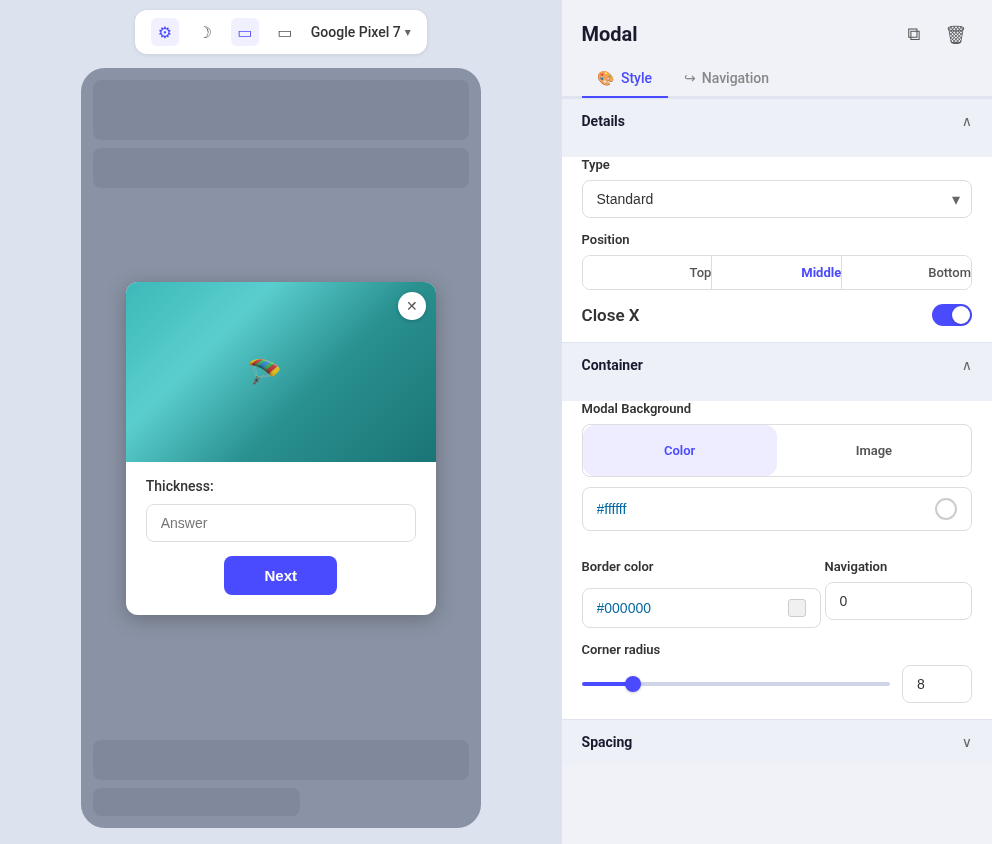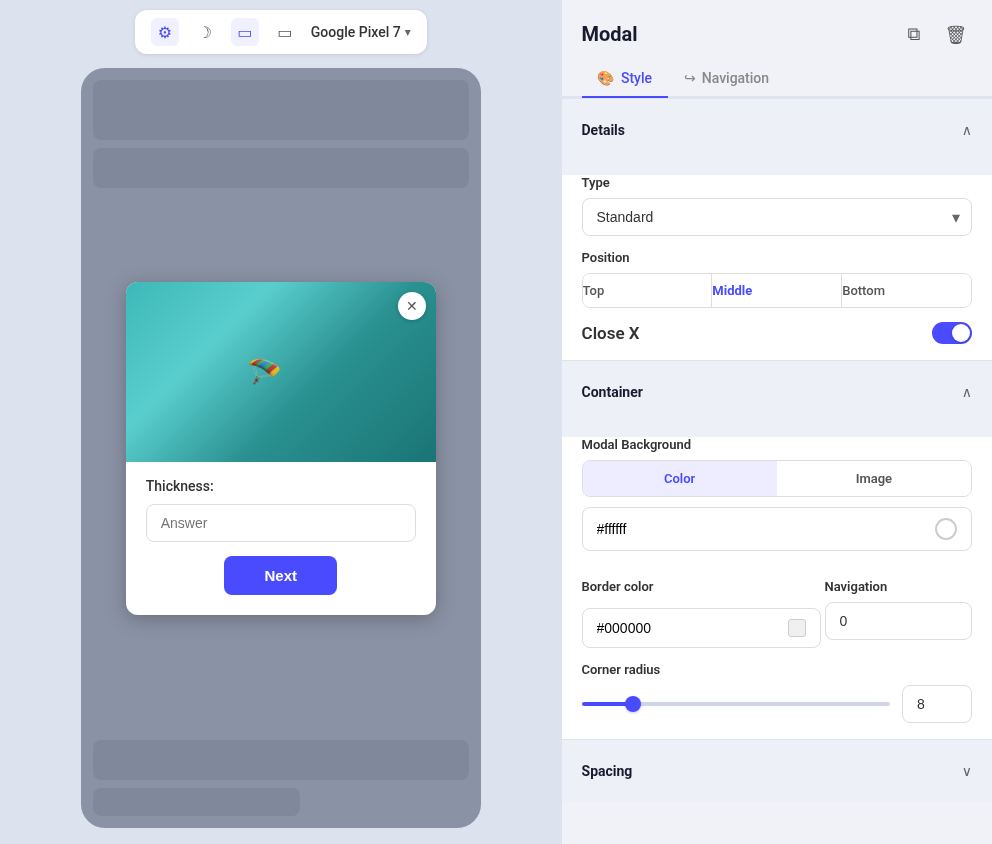--- a/index.html
+++ b/index.html
@@ -236,21 +236,21 @@
     
     .rp-section {
       background: #eef0f8;
       border-top: 1px solid #e0e4f0;
     }
 
     .rp-section-header {
       display: flex;
       align-items: center;
       justify-content: space-between;
-      padding: 23px 20px;
+      padding: 14px 20px;
       cursor: pointer;
     }
     .rp-section-title {
       font-size: 14px;
       font-weight: 700;
       color: #1a1a2e;
     }
     .rp-section-chevron {
       color: #666;
       font-size: 14px;
@@ -296,21 +296,21 @@
     
     .btn-group {
       display: flex;
       border: 1px solid #ddd;
       border-radius: 8px;
       overflow: hidden;
     }
     .btn-group-item {
       flex: 1;
       padding: 9px 0;
-      text-align: left;
+      text-align: right;
       font-size: 13px;
       font-weight: 500;
       color: #555;
       cursor: pointer;
       border-right: 1px solid #ddd;
       background: white;
     }
     .btn-group-item:last-child { border-right: none; }
     .btn-group-item.active {
       color: #4a4aff;
@@ -355,48 +355,49 @@
 
     
     .tab-btn-group {
       display: flex;
       border: 1px solid #ddd;
       border-radius: 8px;
       overflow: hidden;
     }
     .tab-btn {
       flex: 1;
-      padding: 10px 0;
+      padding: 18px 0;
       text-align: center;
       font-size: 13px;
       font-weight: 600;
       cursor: pointer;
       background: white;
       color: #555;
+      border-radius: 12px;
     }
     .tab-btn.active {
       background: #ededff;
       color: #4a4aff;
     }
 
     
     .color-input-row {
       display: flex;
       align-items: center;
       border: 1px solid #ddd;
       border-radius: 8px;
       padding: 10px 14px;
       background: white;
       margin-top: 10px;
       gap: 10px;
     }
     .color-input-text {
       flex: 1;
       font-size: 14px;
-      color: #000000;
+      color: #0369a1;
       border: none;
       outline: none;
       background: transparent;
     }
     .color-circle {
       width: 22px;
       height: 22px;
       border-radius: 50%;
       border: 2px solid #ccc;
       background: white;

